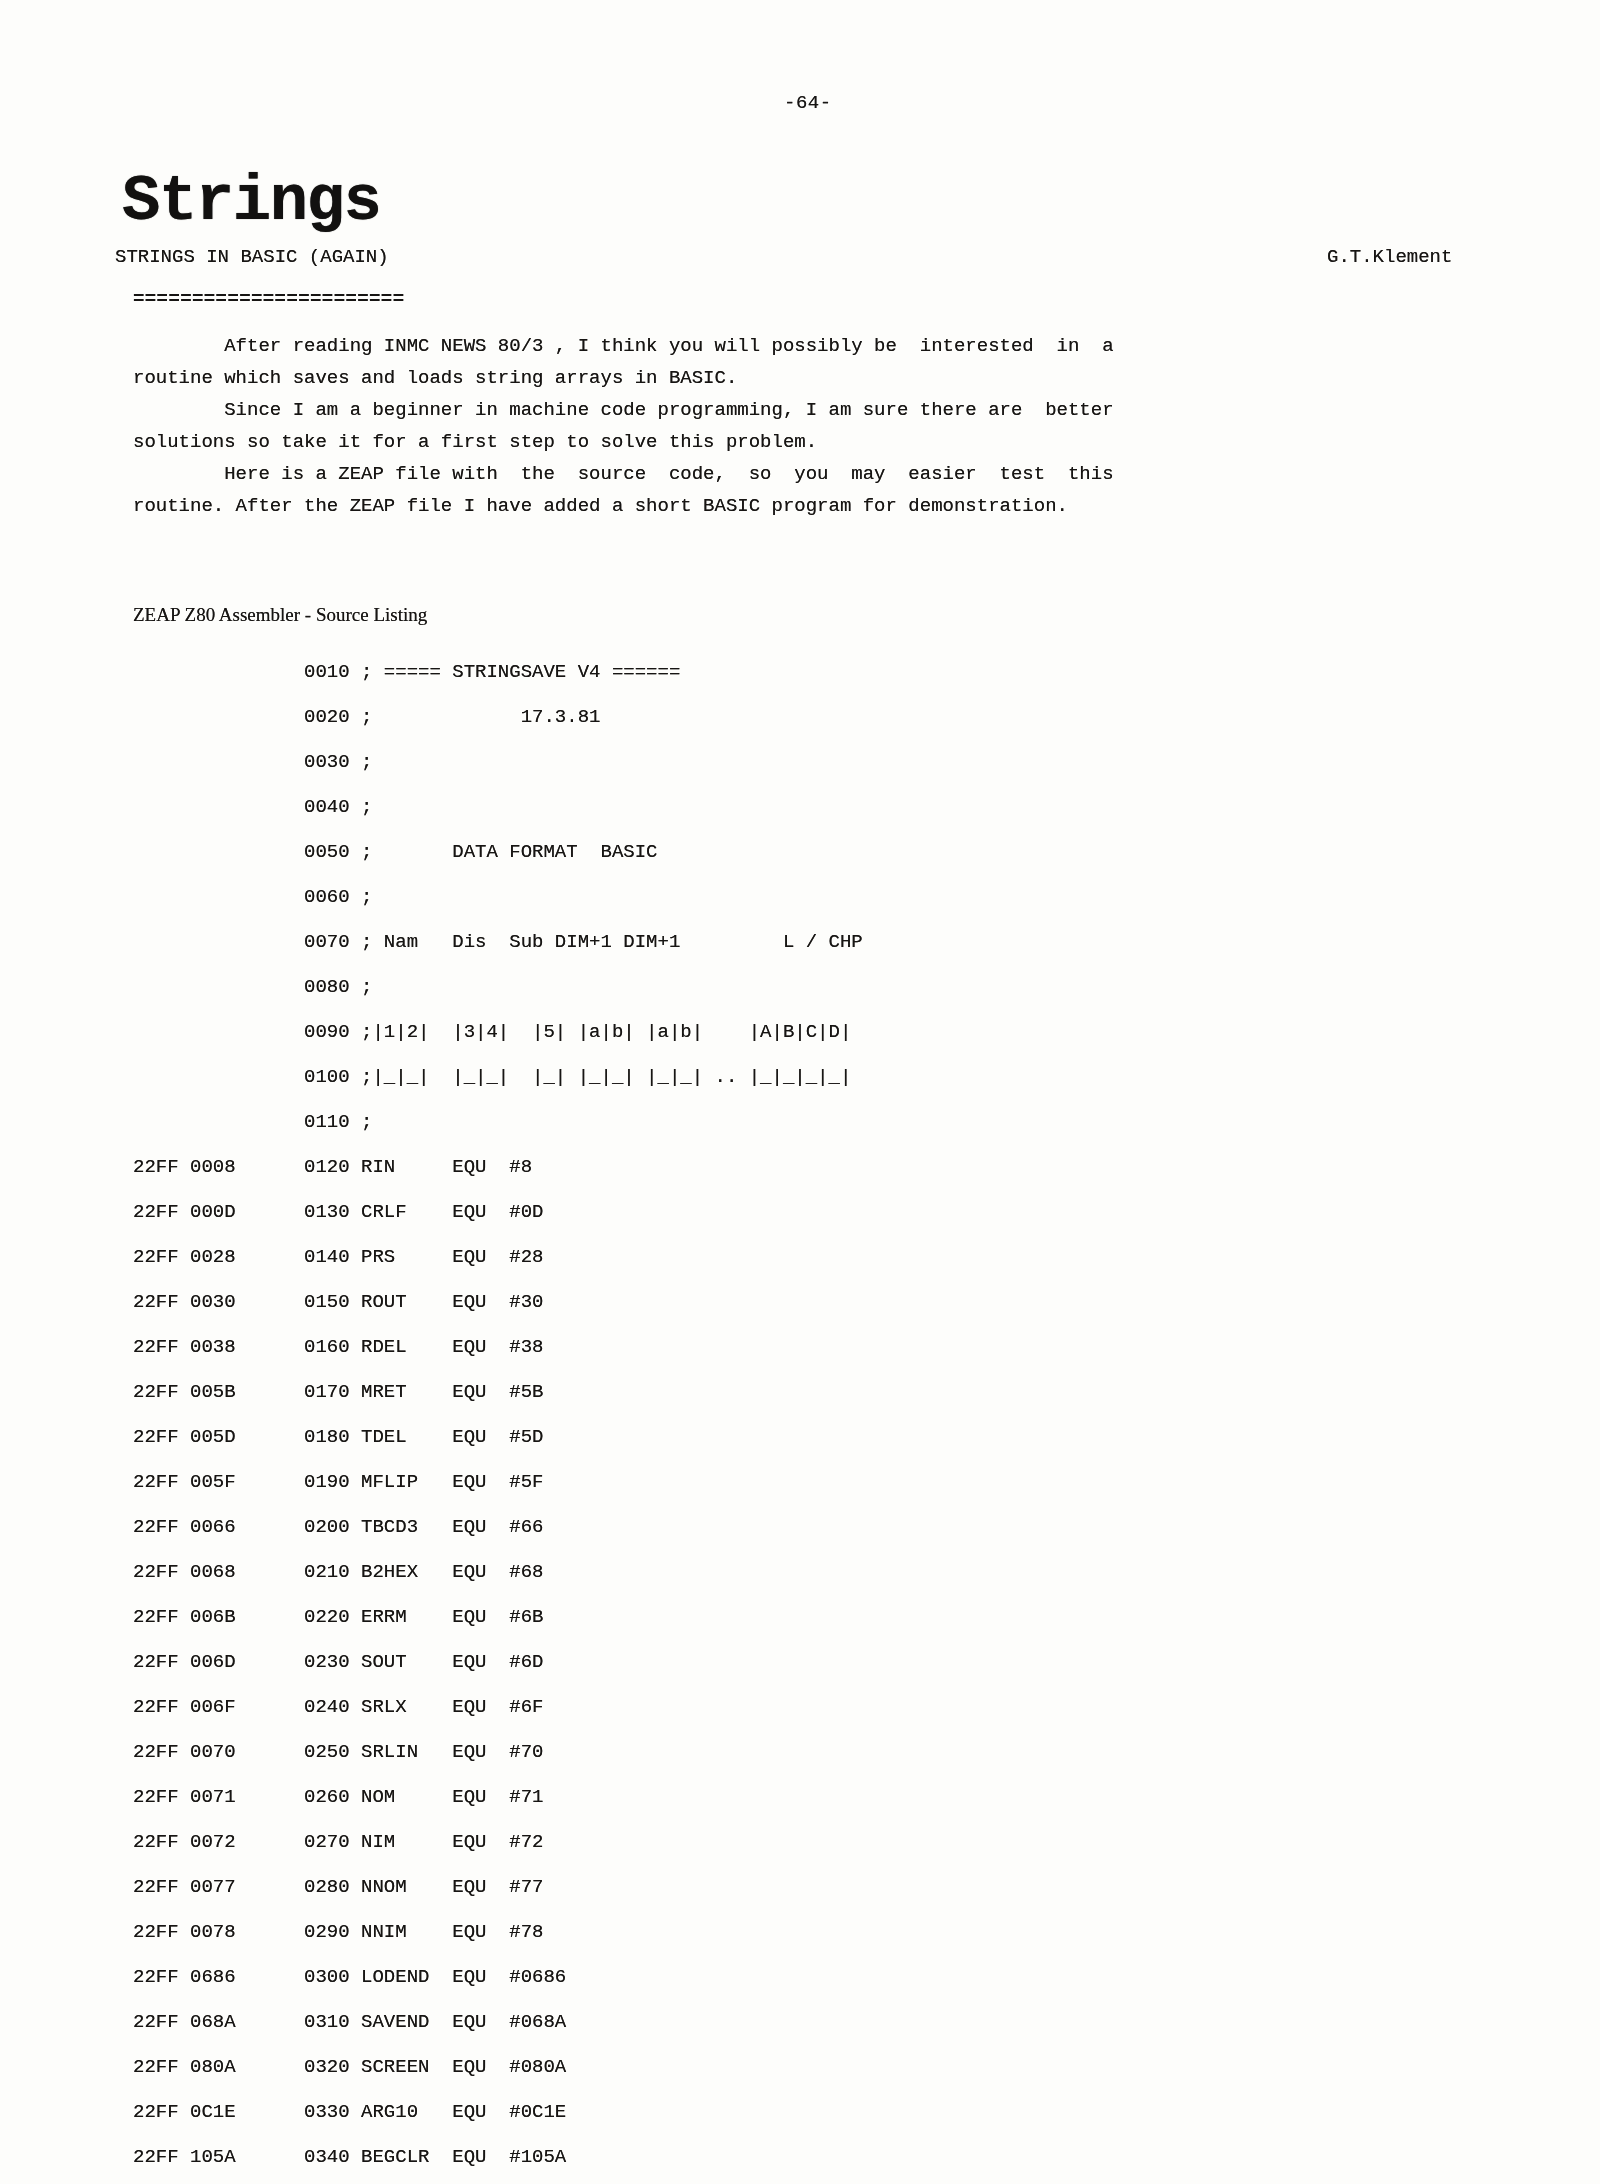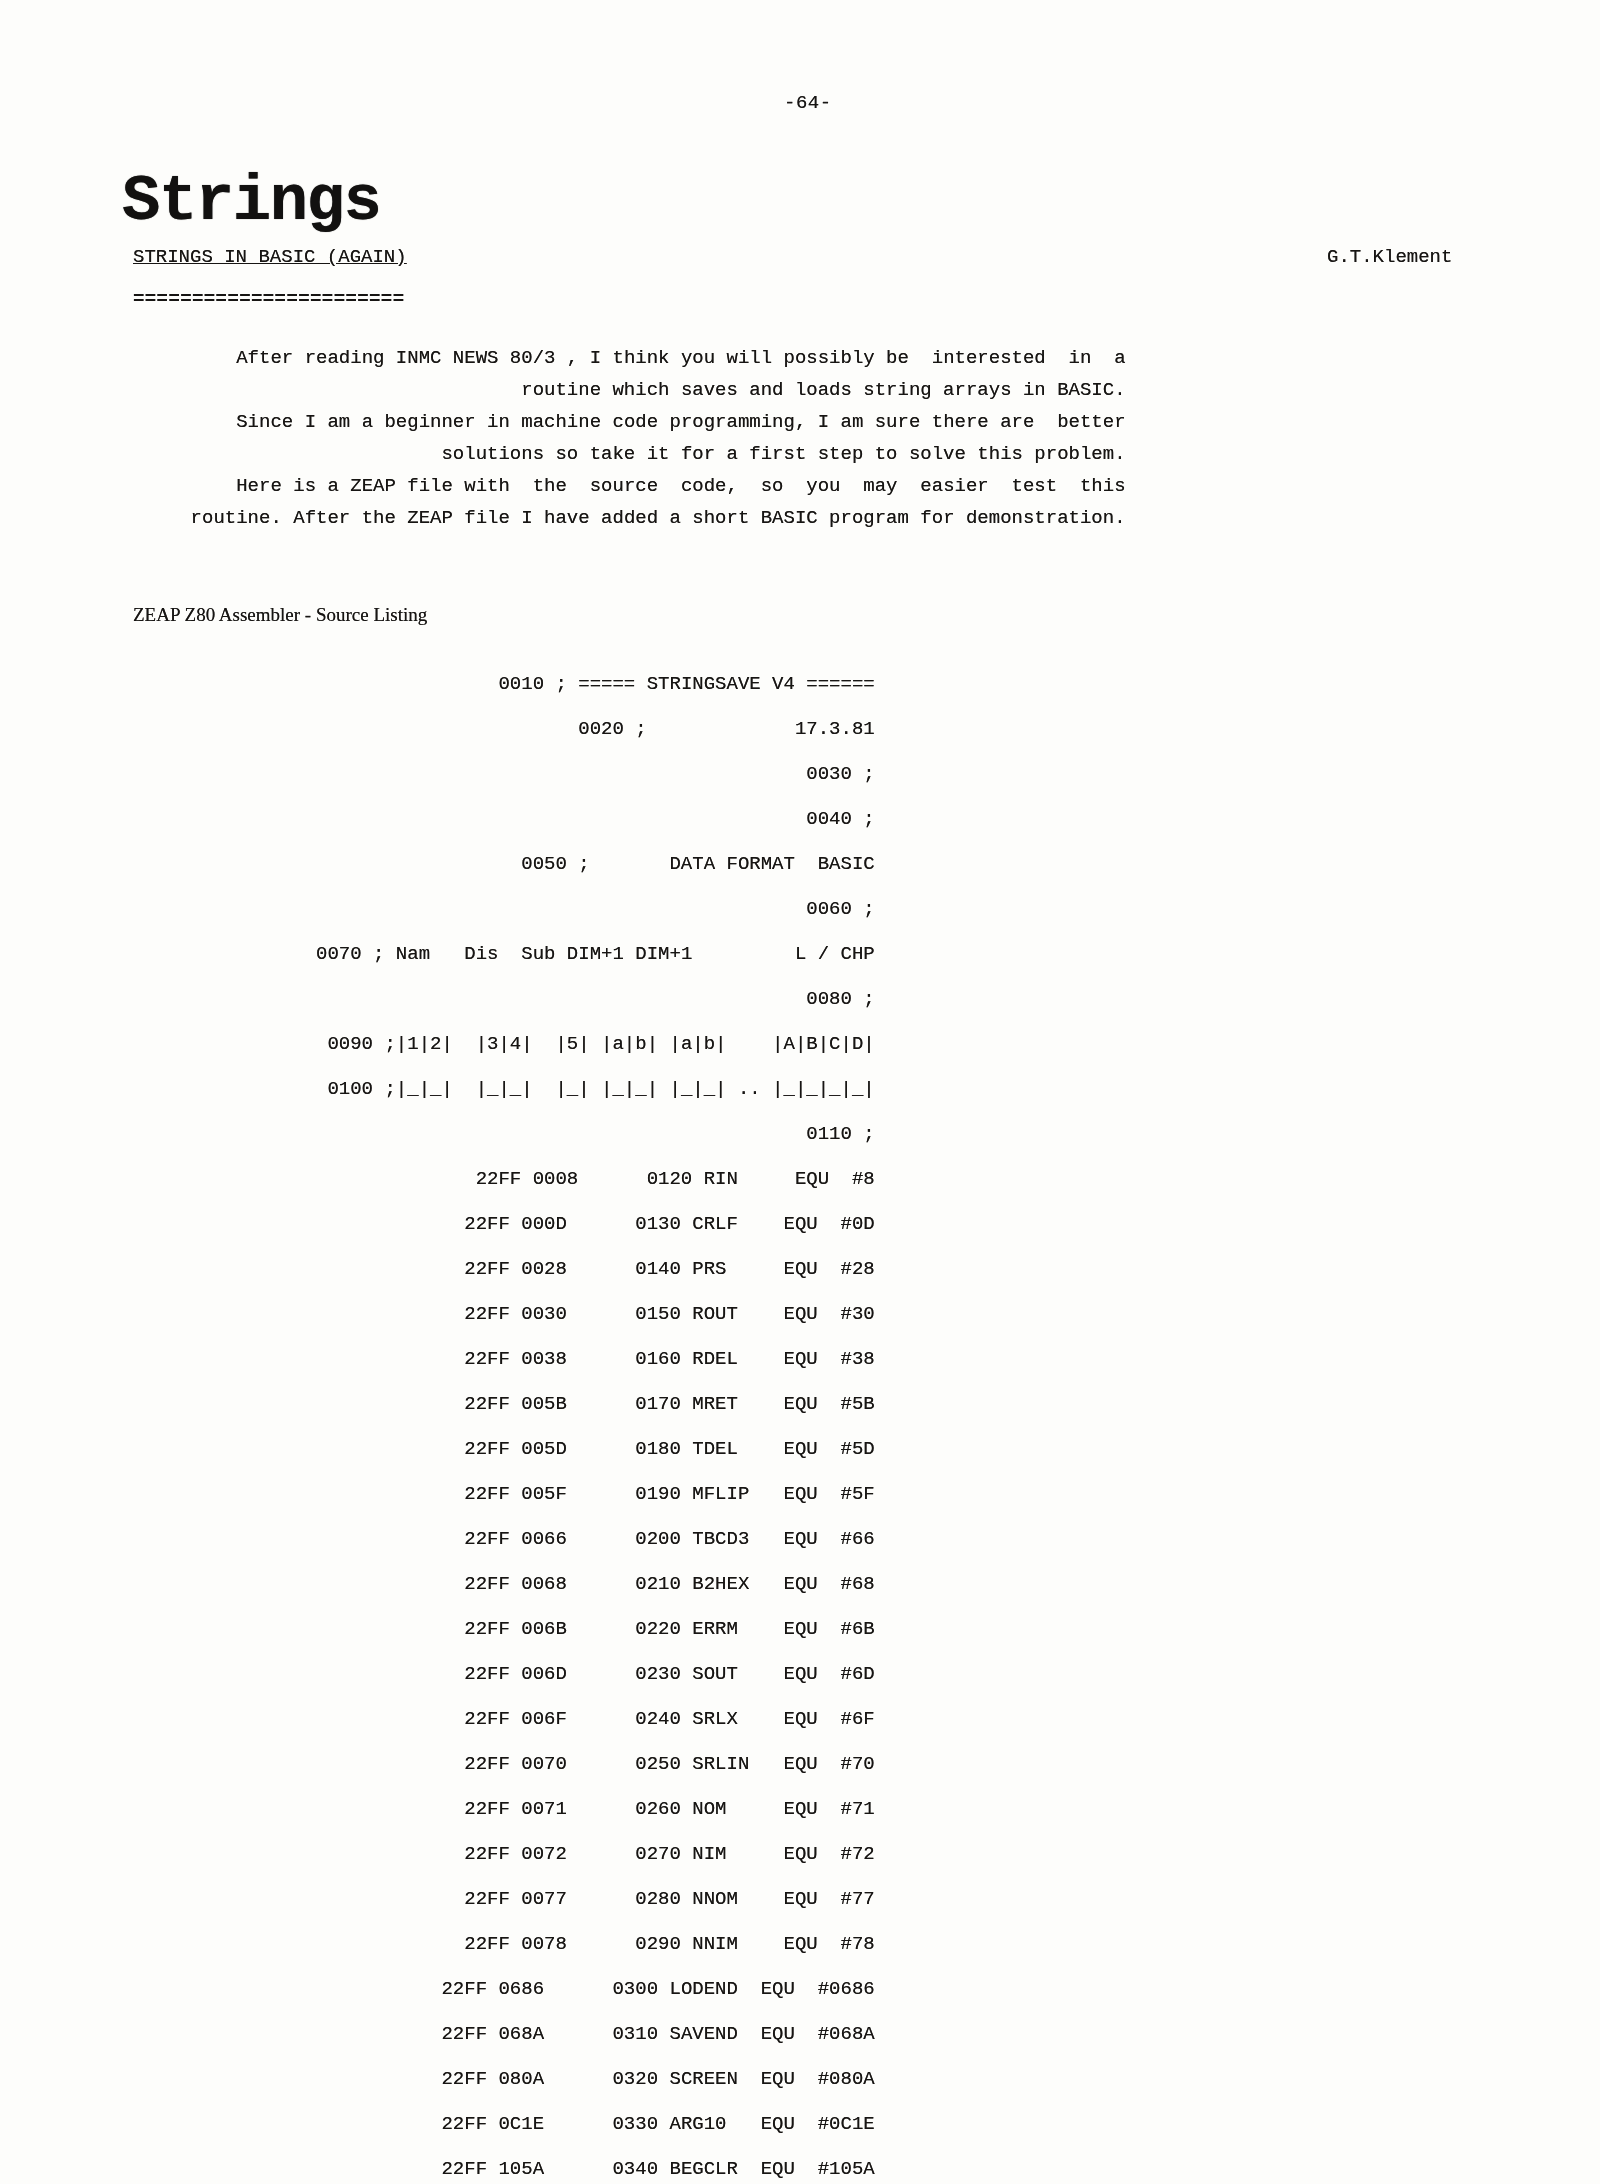--- a/index.html
+++ b/index.html
@@ -8,36 +8,36 @@
     background: #fdfdfb;
     position: relative;
     overflow: hidden;
   }
   .mono {
     font-family: "Liberation Mono", "DejaVu Sans Mono", monospace;
     font-size: 19px;
     color: #171513;
     text-shadow: 0 0 0.6px rgba(20,18,16,0.75);
   }
-  pre.mono { margin: 12px; white-space: pre; text-align: right; }
+  pre.mono { margin: 0; white-space: pre; }
 
   .page-number {
     position: absolute; left: 784px; top: 92px;
     letter-spacing: 0.5px;
   }
   .article-title {
     position: absolute; left: 122px; top: 170px;
     font-family: Liberation Mono, monospace;
     font-weight: bold;
     font-size: 64px; line-height: 1;
     letter-spacing: -1.5px;
     color: #121110;
     text-shadow: 0 0 0.8px rgba(10,10,10,0.8);
   }
-  .article-subtitle { position: absolute; left: 133px; top: 246px; text-decoration: underline; }
+  .article-subtitle { position: absolute; left: 115px; top: 246px; }
   .author          { position: absolute; left: 1327px; top: 246px; font-family: Liberation Mono, monospace; }
   .subtitle-underline {
     position: absolute; left: 133px; top: 288px;
     font-weight: bold; letter-spacing: 0.4px;
   }
   .intro-paragraph {
     position: absolute; left: 133px; top: 330px;
     line-height: 32px;
   }
   .listing-title { position: absolute; left: 133px; top: 604px; font-family: Liberation Serif, serif; }

